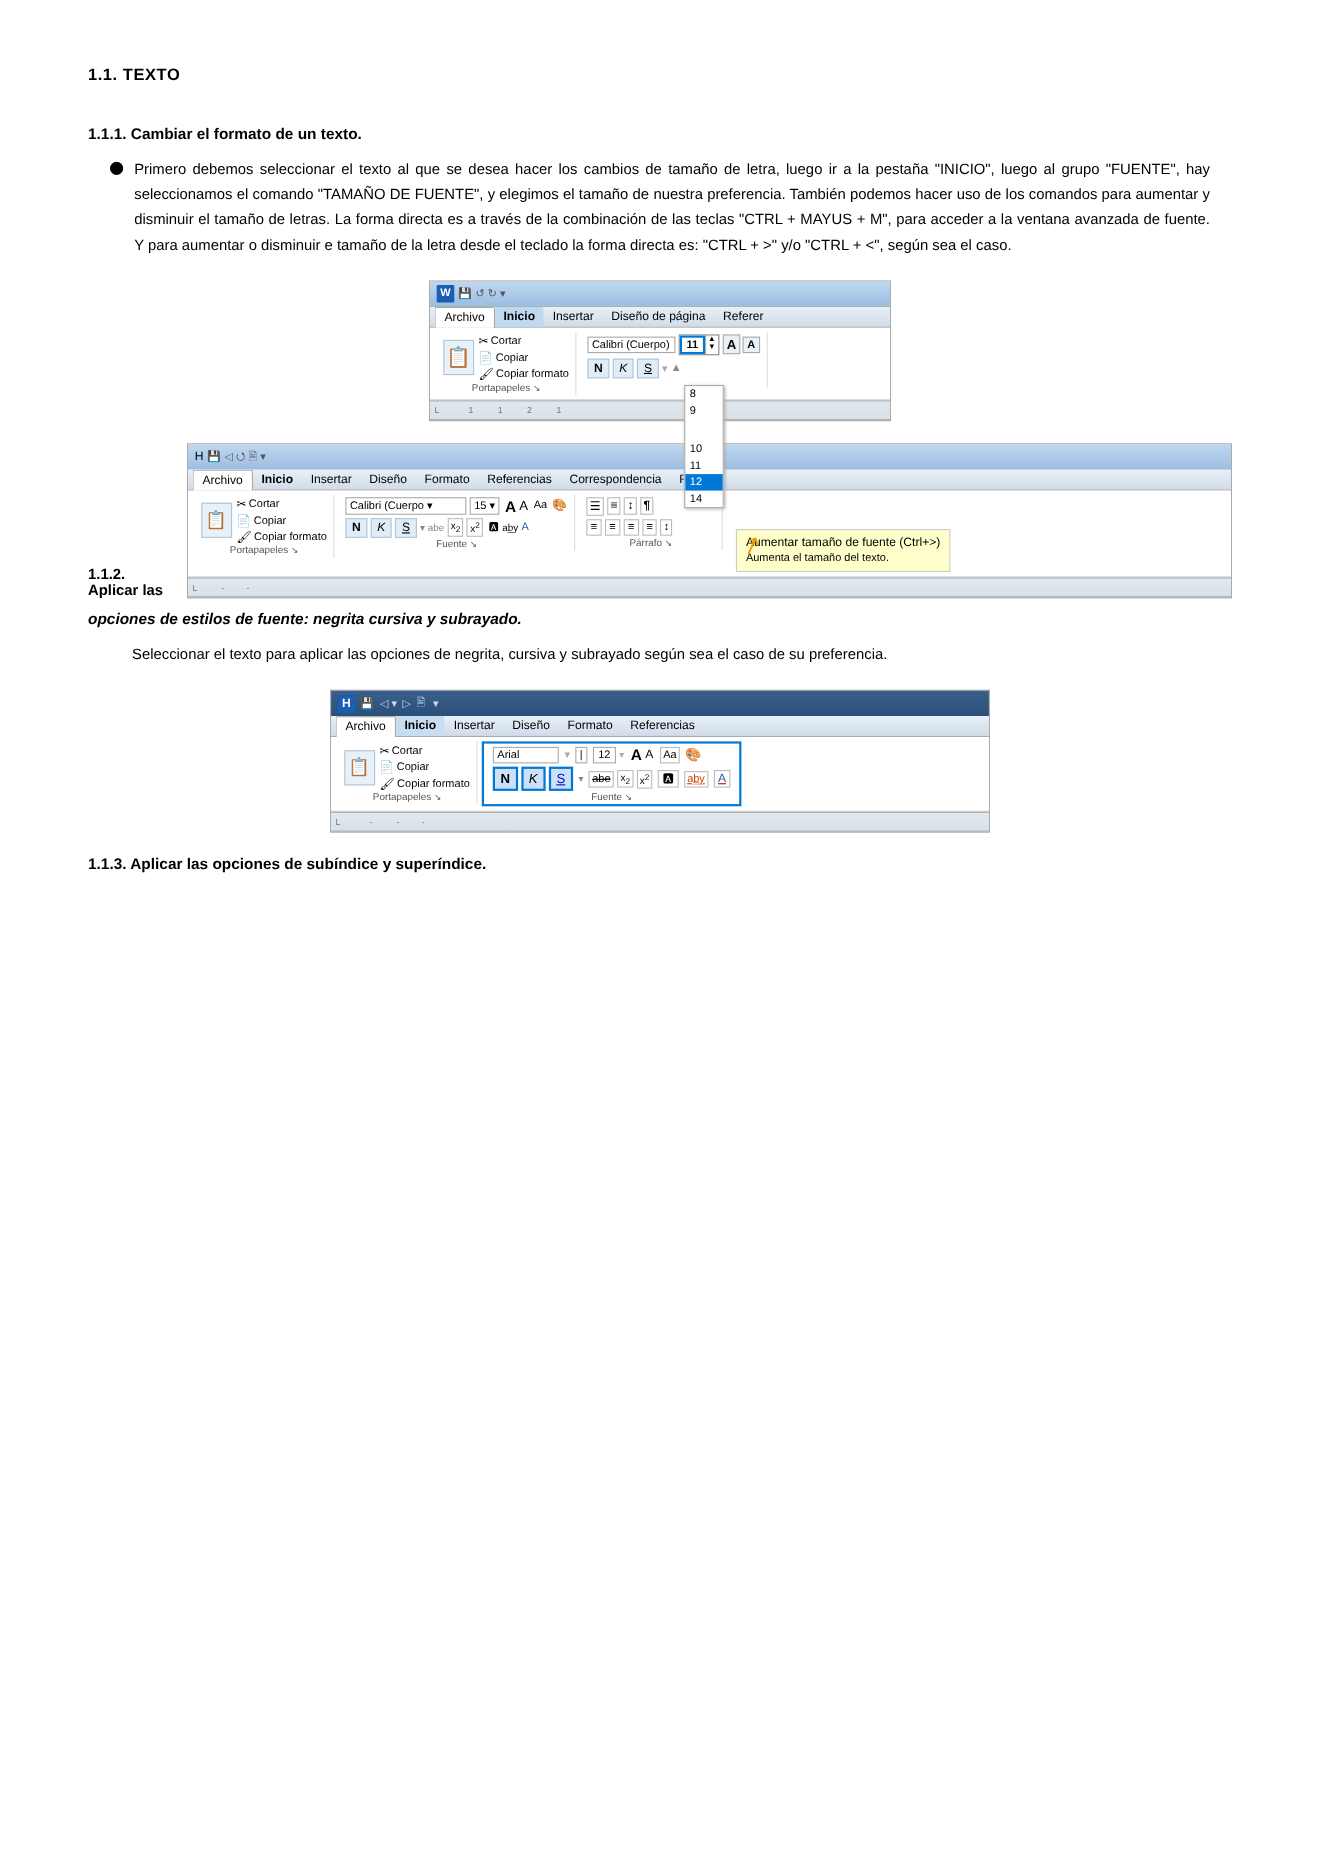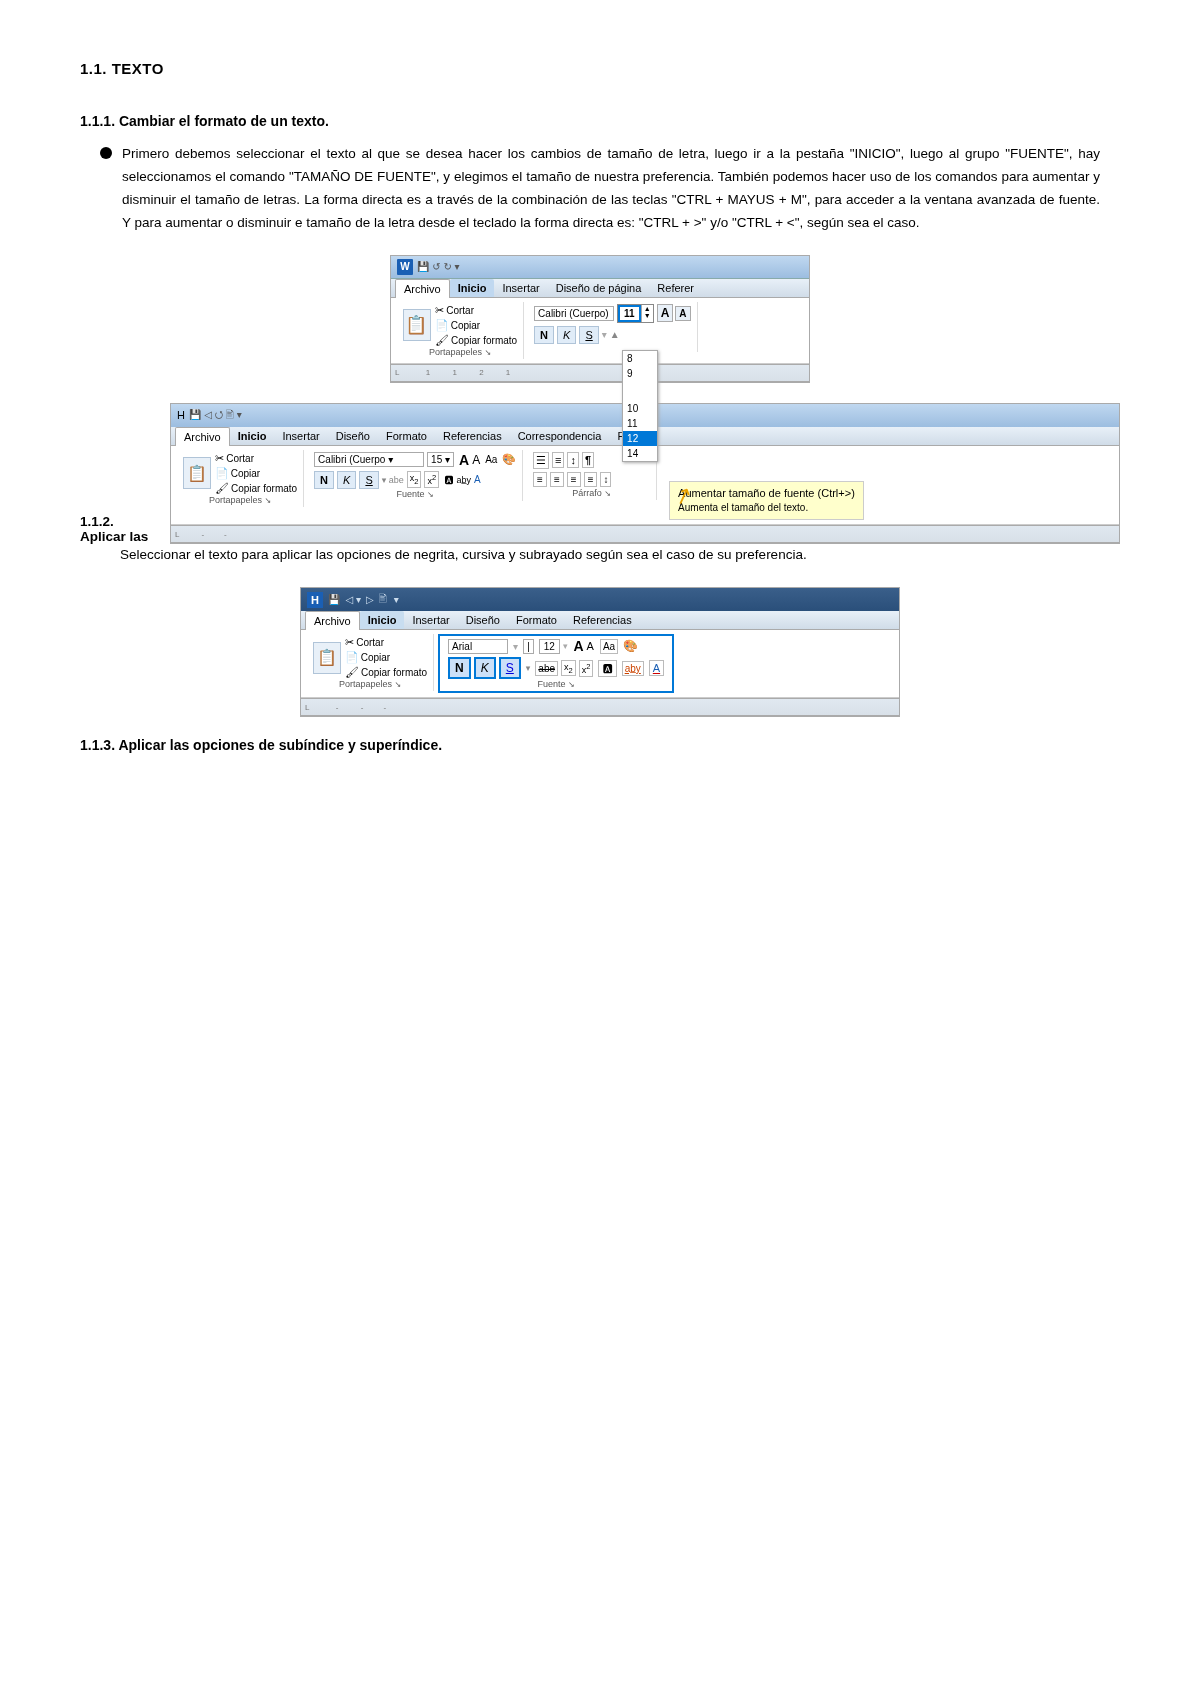--- a/index.html
+++ b/index.html
@@ -485,20 +485,21 @@
           </div>
         </div>
       </div>
 
       <div class="ruler-bar">
         <span style="font-size:8px; color:#777;">L &nbsp;&nbsp;&nbsp;&nbsp;&nbsp;&nbsp;&nbsp;&nbsp; - &nbsp;&nbsp;&nbsp;&nbsp;&nbsp;&nbsp;&nbsp; -</span>
       </div>
     </div>
   </div>
 
+  <div class="subsection-title" style="font-style:italic;">opciones de estilos de fuente: negrita cursiva y subrayado.</div>
 
   <div class="paragraph">Seleccionar el texto para aplicar las opciones de negrita, cursiva y subrayado según sea el caso de su preferencia.</div>
 
 
   <div class="image-container">
     <div class="word-ui-3">
 
       <div style="background: linear-gradient(to bottom, #3a5f8a, #2a4f7a); padding: 3px 6px; display:flex; align-items:center; gap:5px;">
         <div style="background:#1a5fb4; color:white; width:16px; height:16px; display:flex; align-items:center; justify-content:center; font-weight:bold; font-size:11px;">H</div>
         <span style="color:#cde; font-size:10px;">💾</span>

